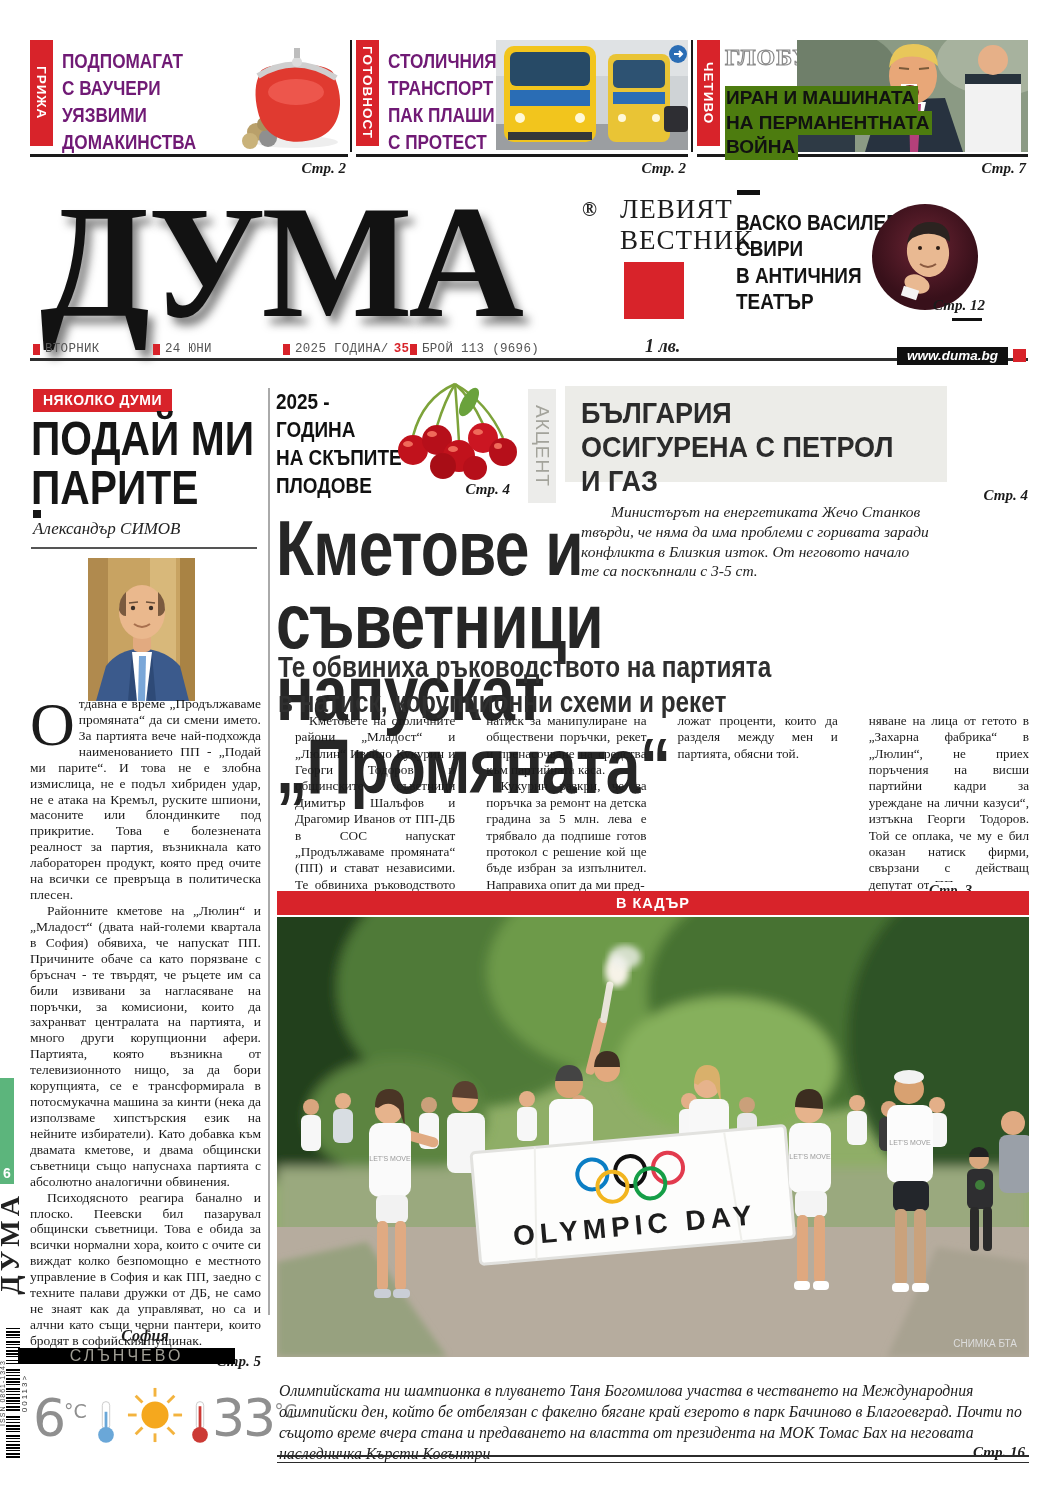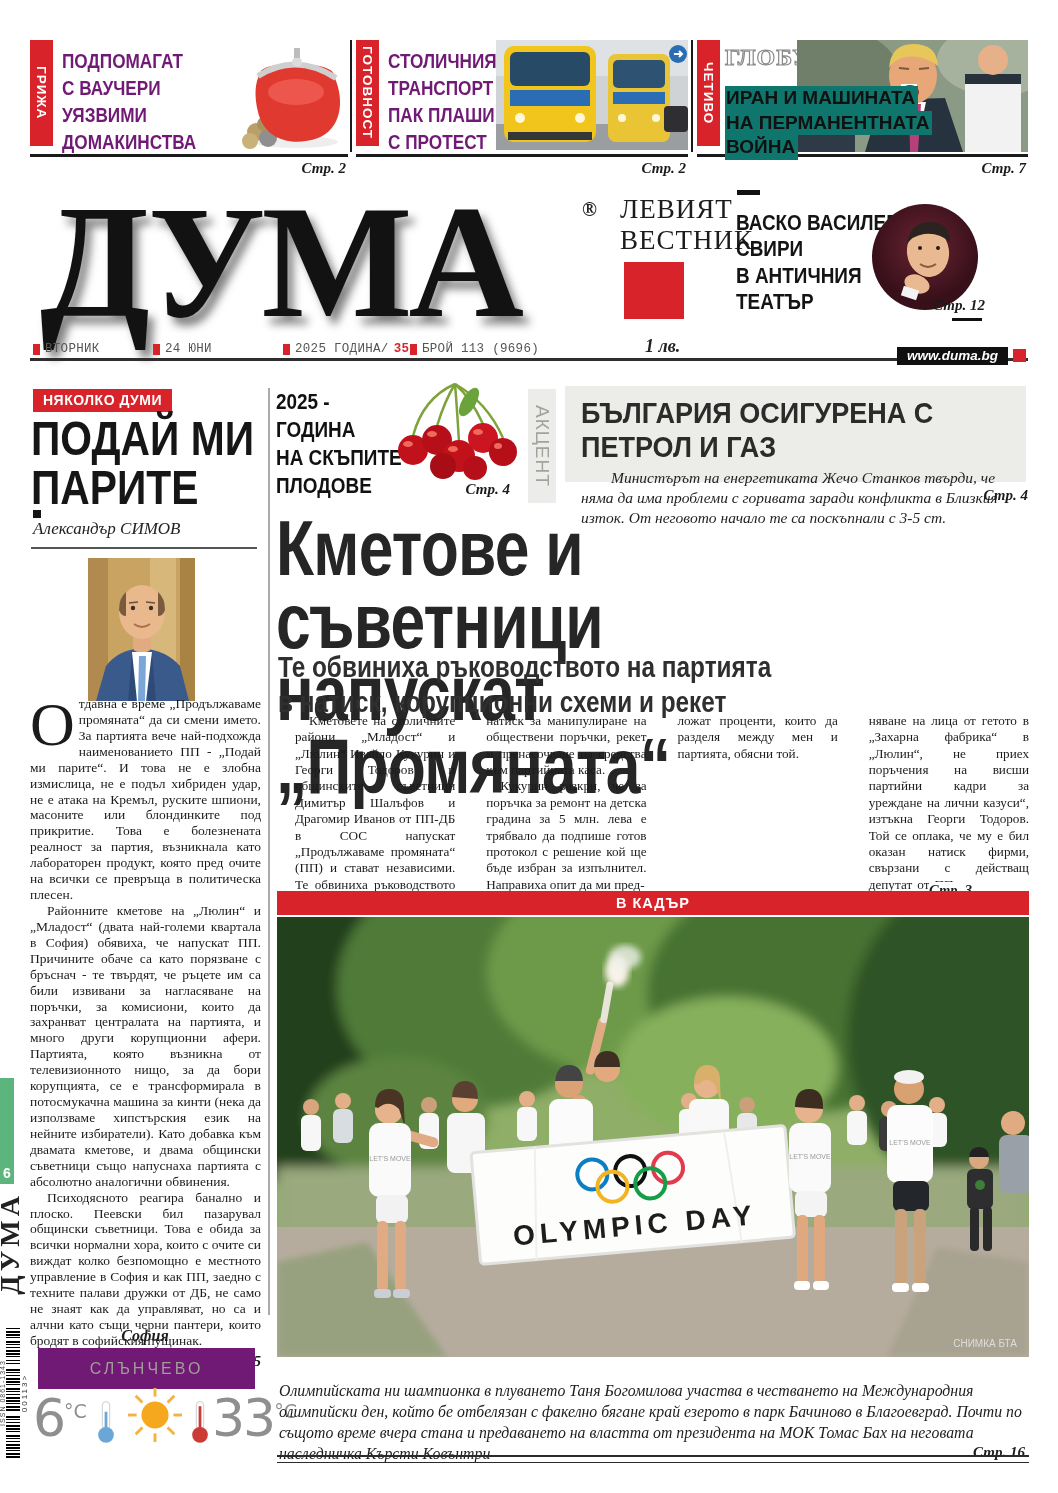--- a/index.html
+++ b/index.html
@@ -22,21 +22,21 @@
   .tag span{writing-mode:vertical-rl;color:#fff;font-family:"Liberation Sans",sans-serif;
        font-weight:bold;font-size:13.5px;letter-spacing:1px;}
   .t-title{position:absolute;left:32px;top:8px;font-size:20px;line-height:1.35;color:#701a75;}
   .t-img{position:absolute;top:0;right:0;}
   .t-rule{position:absolute;left:0;right:0;top:114px;height:3px;background:#1a1a1a;}
   .t-page{position:absolute;right:2px;top:120px;font-size:15px;}
   .globus{position:absolute;left:28px;top:0;display:flex;align-items:center;gap:4px;}
   .globus .gtxt{font-family:"Liberation Serif",serif;font-weight:bold;font-size:24px;
        color:#fff;-webkit-text-stroke:1.2px #8a8a8a;letter-spacing:1px;}
   .t3-lines{position:absolute;left:28px;top:46px;z-index:2;}
-  .t3-lines span{display:table;background:#0f766e;padding:0 3px 0 1px;font-size:19px;line-height:1.3;color:#111;}
+  .t3-lines span{display:table;background:#4d7c0f;padding:0 3px 0 1px;font-size:19px;line-height:1.3;color:#111;}
 
   
   .duma{left:40px;top:182px;font-family:"Liberation Serif",serif;font-weight:bold;
         font-size:160px;line-height:1;letter-spacing:-4px;color:#121212;
         text-shadow:6px 8px 9px rgba(30,30,30,.55);}
   .duma-reg{left:582px;top:198px;font-size:20px;font-weight:bold;color:#222;}
   .tagline{left:620px;top:194px;font-size:27px;line-height:1.14;letter-spacing:1px;color:#1c1c1c;}
   .redsq{left:624px;top:262px;width:60px;height:57px;background:var(--red);}
   .promo-dash{left:737px;top:190px;width:23px;height:5px;background:#111;}
   .promo-title{left:736px;top:210px;font-size:22px;line-height:1.2;color:#141414;}
@@ -77,39 +77,39 @@
   .op-rule{left:31px;top:547px;width:226px;height:2px;background:#555;}
   .op-photo{left:88px;top:558px;width:107px;height:143px;}
   .op-body{left:30px;top:696px;width:231px;font-size:13.5px;line-height:1.18;text-align:justify;}
   .op-body p{margin:0;}
   .op-body .ind{text-indent:17px;}
   .dropcap{float:left;font-size:62px;line-height:.78;padding:4px 4px 0 0;font-weight:normal;}
   .op-page{text-align:right;margin-top:4px;font-size:15px;}
 
   
   .w-city{left:30px;top:1327px;width:230px;text-align:center;font-style:italic;font-weight:bold;font-size:16px;}
-  .w-cond{left:38px;top:1348px;width:217px;height:41px;background:#701a75;color:#a09e95;
+  .w-cond{left:18px;top:1348px;width:217px;height:16px;background:#000000;color:#a09e95;
         font-family:"Liberation Sans",sans-serif;font-size:16px;letter-spacing:3px;
         display:flex;align-items:center;justify-content:center;}
   .w-temp{position:absolute;top:1392px;font-family:"DejaVu Sans",sans-serif;color:#8f8f8f;
         font-size:52px;line-height:1;letter-spacing:-2px;}
   .w-temp sup{font-size:19px;letter-spacing:0;}
   .w-low{left:33px;} .w-high{left:212px;}
   .w-th{position:absolute;top:1398px;width:24px;height:46px;} .w-th-b{left:94px;} .w-th-r{left:188px;}
   .w-sun{left:126px;top:1386px;width:58px;height:58px;}
 
   
   .fruit-title{left:276px;top:388px;font-size:22px;line-height:1.28;color:#111;}
   .fruit-img{left:383px;top:378px;}
   .fruit-page{left:430px;top:481px;width:80px;text-align:right;font-size:15px;}
   .accent-tab{left:528px;top:389px;width:28px;height:114px;background:#ececea;
         display:flex;align-items:center;justify-content:center;}
   .accent-tab span{writing-mode:vertical-rl;font-family:"Liberation Sans",sans-serif;
         font-size:19px;letter-spacing:1px;color:#a3a39b;}
-  .accent-box{left:565px;top:386px;width:461px;height:96px;background:#ecece8;}
+  .accent-box{left:565px;top:386px;width:382px;height:96px;background:#ecece8;}
   .accent-head{padding:10px 16px 2px;font-size:30px;color:#2b2b2b;}
   .accent-body{padding:2px 16px;font-style:italic;font-size:15.5px;line-height:1.28;text-indent:30px;color:#1f1f1f;}
   .accent-page{left:930px;top:487px;width:98px;text-align:right;font-size:15px;}
 
   
   .lead-head{left:276px;top:512px;font-size:78px;line-height:.93;letter-spacing:-1px;color:#262626;}
   .lead-head .sqz{transform:scaleX(.8);}
   .lead-sub{left:278px;top:650px;font-size:29px;line-height:1.22;color:#2f2f2f;}
   .lead-sub .sqz{transform:scaleX(.84);}
   .lead-cols{left:277px;top:713px;width:752px;height:180px;overflow:hidden;display:flex;gap:13px;}

